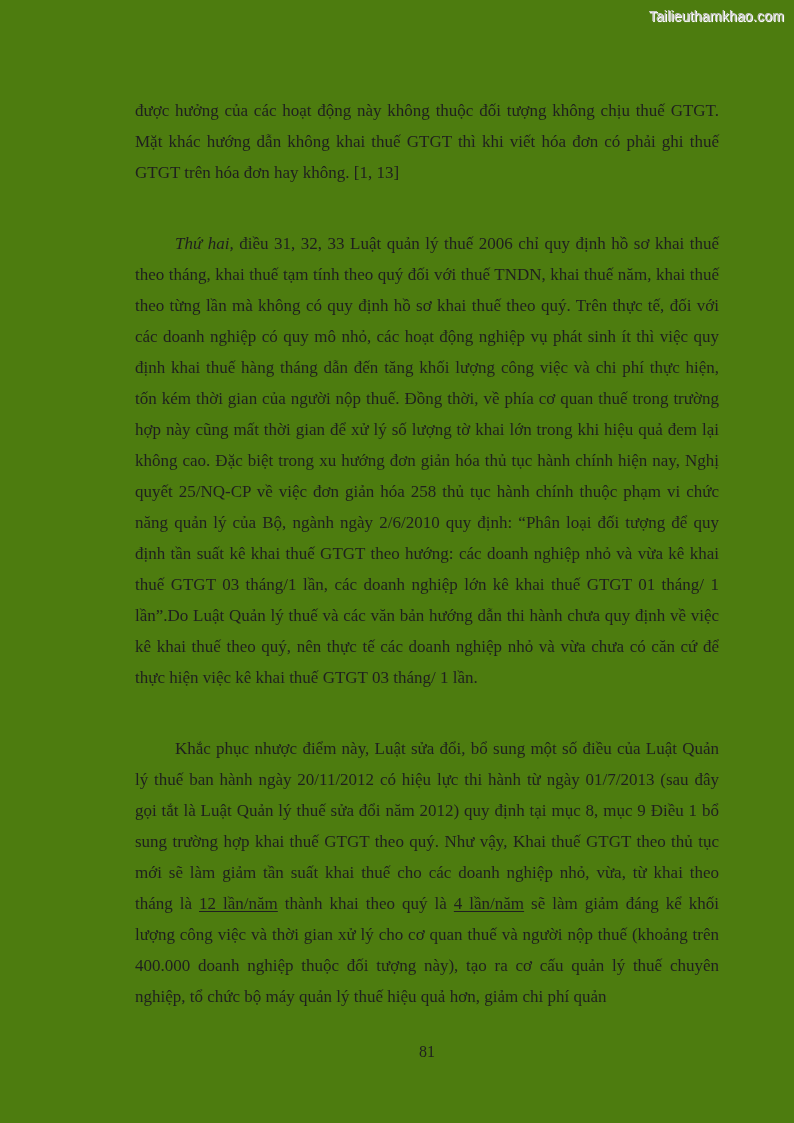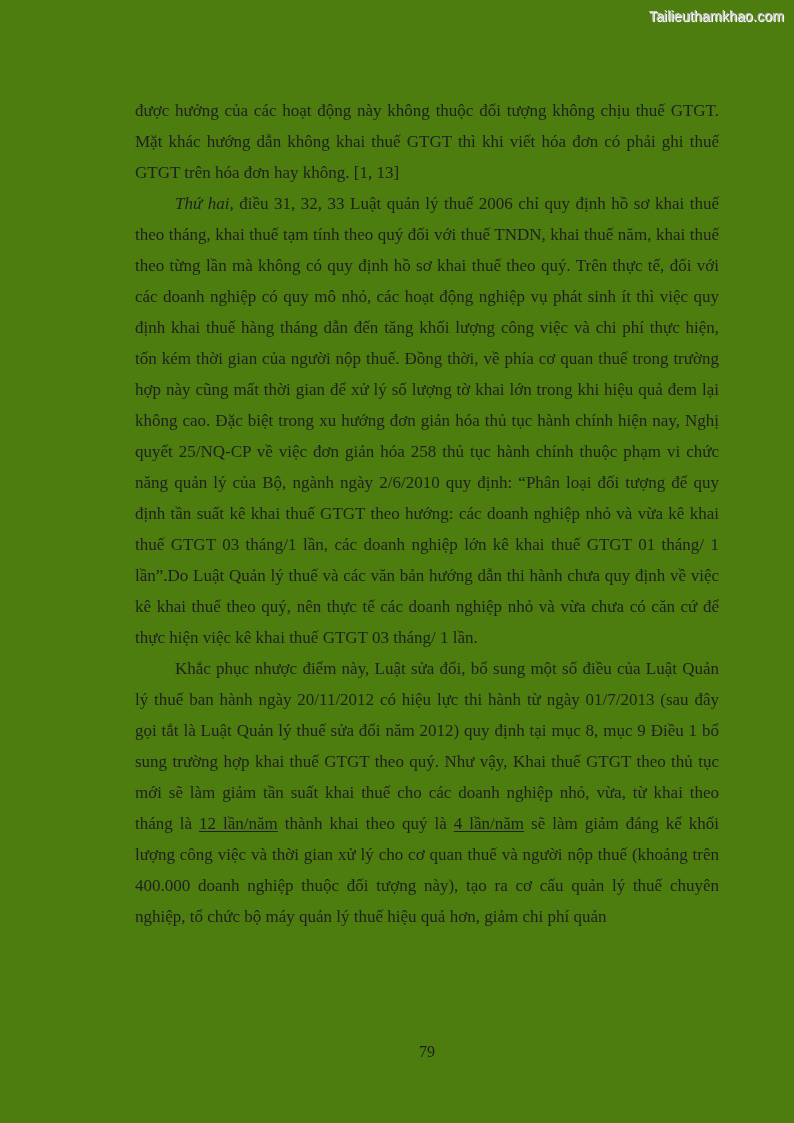--- a/index.html
+++ b/index.html
@@ -36,20 +36,21 @@
     line-height: 31px;
     text-align: justify;
     text-justify: inter-word;
   }
   .para {
     margin: 0;
     padding: 0;
   }
   .para.indent {
     text-indent: 40px;
+    margin-top: 40px;
   }
   .lead-italic {
     font-style: italic;
   }
   .u {
     text-decoration: underline;
     text-underline-offset: 2px;
   }
   .page-number {
     position: absolute;
@@ -71,15 +72,15 @@
   <div class="text-block">
 
     <p class="para"><span>được hưởng của các hoạt động này không thuộc đối tượng không chịu thuế GTGT. Mặt khác hướng dẫn không khai thuế GTGT thì khi viết hóa đơn có phải ghi thuế GTGT trên hóa đơn hay không. [1, 13]</span></p>
 
     <p class="para indent"><span class="lead-italic">Thứ hai,</span><span> điều 31, 32, 33 Luật quản lý thuế 2006 chỉ quy định hồ sơ khai thuế theo tháng, khai thuế tạm tính theo quý đối với thuế TNDN, khai thuế năm, khai thuế theo từng lần mà không có quy định hồ sơ khai thuế theo quý. Trên thực tế, đối với các doanh nghiệp có quy mô nhỏ, các hoạt động nghiệp vụ phát sinh ít thì việc quy định khai thuế hàng tháng dẫn đến tăng khối lượng công việc và chi phí thực hiện, tốn kém thời gian của người nộp thuế. Đồng thời, về phía cơ quan thuế trong trường hợp này cũng mất thời gian để xử lý số lượng tờ khai lớn trong khi hiệu quả đem lại không cao. Đặc biệt trong xu hướng đơn giản hóa thủ tục hành chính hiện nay, Nghị quyết 25/NQ-CP về việc đơn giản hóa 258 thủ tục hành chính thuộc phạm vi chức năng quản lý của Bộ, ngành ngày 2/6/2010 quy định: “Phân loại đối tượng để quy định tần suất kê khai thuế GTGT theo hướng: các doanh nghiệp nhỏ và vừa kê khai thuế GTGT 03 tháng/1 lần, các doanh nghiệp lớn kê khai thuế GTGT 01 tháng/ 1 lần”.Do Luật Quản lý thuế và các văn bản hướng dẫn thi hành chưa quy định về việc kê khai thuế theo quý, nên thực tế các doanh nghiệp nhỏ và vừa chưa có căn cứ để thực hiện việc kê khai thuế GTGT 03 tháng/ 1 lần.</span></p>
 
     <p class="para indent"><span>Khắc phục nhược điểm này, Luật sửa đổi, bổ sung một số điều của Luật Quản lý thuế ban hành ngày 20/11/2012 có hiệu lực thi hành từ ngày 01/7/2013 (sau đây gọi tắt là Luật Quản lý thuế sửa đổi năm 2012) quy định tại mục 8, mục 9 Điều 1 bổ sung trường hợp khai thuế GTGT theo quý. Như vậy, Khai thuế GTGT theo thủ tục mới sẽ làm giảm tần suất khai thuế cho các doanh nghiệp nhỏ, vừa, từ khai theo tháng là </span><span class="u">12 lần/năm</span><span> thành khai theo quý là </span><span class="u">4 lần/năm</span><span> sẽ làm giảm đáng kể khối lượng công việc và thời gian xử lý cho cơ quan thuế và người nộp thuế (khoảng trên 400.000 doanh nghiệp thuộc đối tượng này), tạo ra cơ cấu quản lý thuế chuyên nghiệp, tổ chức bộ máy quản lý thuế hiệu quả hơn, giảm chi phí quản</span></p>
 
   </div>
 
-  <div class="page-number">79</div>
+  <div class="page-number">81</div>
 
 </div>
 
 </body></html>

